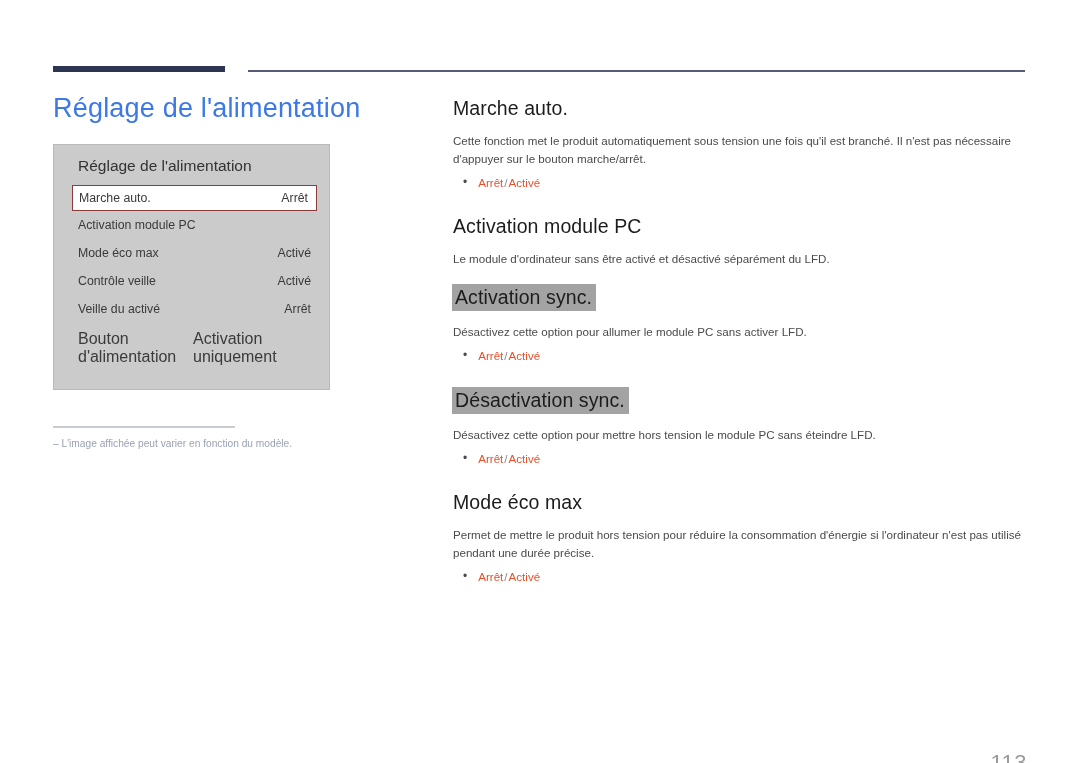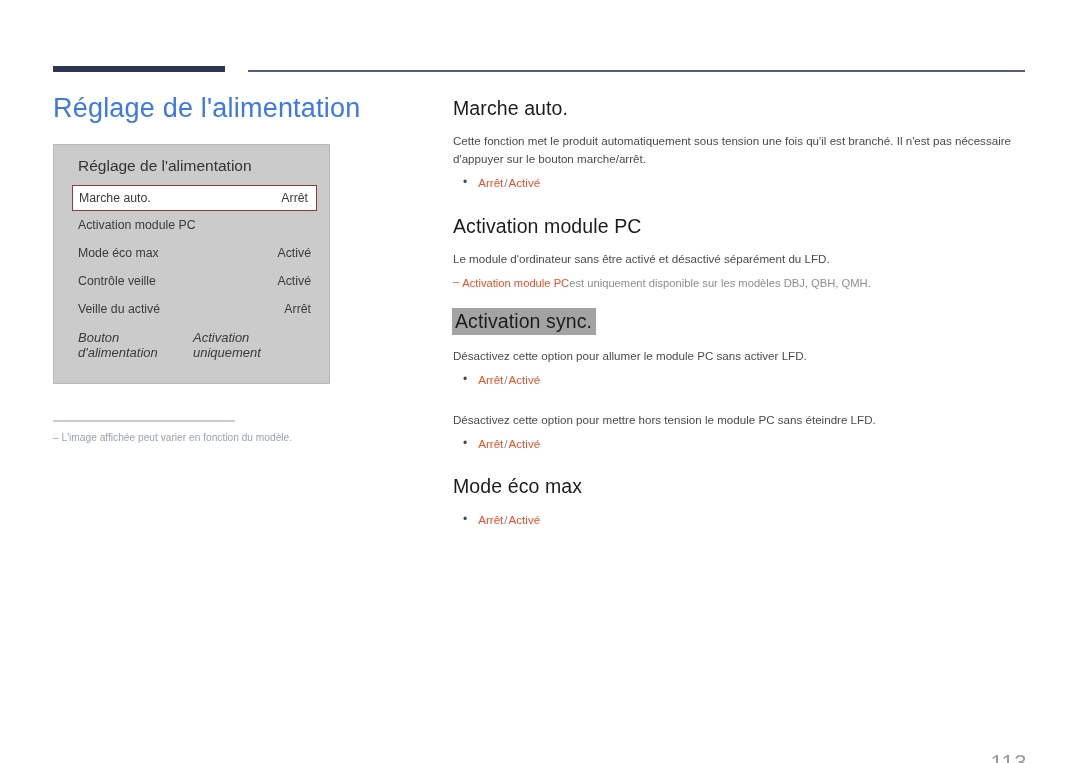--- a/index.html
+++ b/index.html
@@ -98,22 +98,21 @@
   .osd-row.selected {
     background: #ffffff;
     border: 1px solid #8c3a3a;
     margin: 0 12px 0 18px;
     padding: 5px 8px 5px 6px;
   }
   .osd-row .osd-value {
     color: #3a3a3a;
   }
   .osd-row.compact {
-    font-size: 13px;
-    font-style: italic;
+    font-size: 16px;
   }
 
   
   #footnote-wrap {
     margin-top: 36px;
     width: 234px;
   }
   #footnote-rule {
     width: 182px;
     height: 1.4px;
@@ -261,42 +260,41 @@
     <h2 class="sec-heading">Marche auto.</h2>
     <p class="body-text">Cette fonction met le produit automatiquement sous tension une fois qu'il est branché. Il n'est pas nécessaire d'appuyer sur le bouton marche/arrêt.</p>
     <div class="bullet-line">
       <span class="dot">•</span><span class="opt">Arrêt</span><span class="sep">/</span><span class="opt">Activé</span>
     </div>
   </div>
 
   <div class="sec-block tight">
     <h2 class="sec-heading">Activation module PC</h2>
     <p class="body-text">Le module d'ordinateur sans être activé et désactivé séparément du LFD.</p>
-    <p class="note-line">
-      <span class="note-dash">‒</span><span class="note-red">Activation module PC</span><span>est uniquement disponible sur les modèles DBJ, QBH, QMH.</span>
-    </p>
   </div>
 
   <div class="sec-block">
     <h2 class="sec-heading hl">Activation sync.</h2>
     <p class="body-text">Désactivez cette option pour allumer le module PC sans activer LFD.</p>
     <div class="bullet-line">
       <span class="dot">•</span><span class="opt">Arrêt</span><span class="sep">/</span><span class="opt">Activé</span>
     </div>
   </div>
 
   <div class="sec-block">
+    <h2 class="sec-heading hl">Désactivation sync.</h2>
     <p class="body-text">Désactivez cette option pour mettre hors tension le module PC sans éteindre LFD.</p>
     <div class="bullet-line">
       <span class="dot">•</span><span class="opt">Arrêt</span><span class="sep">/</span><span class="opt">Activé</span>
     </div>
   </div>
 
   <div class="sec-block">
     <h2 class="sec-heading">Mode éco max</h2>
+    <p class="body-text">Permet de mettre le produit hors tension pour réduire la consommation d'énergie si l'ordinateur n'est pas utilisé pendant une durée précise.</p>
     <div class="bullet-line">
       <span class="dot">•</span><span class="opt">Arrêt</span><span class="sep">/</span><span class="opt">Activé</span>
     </div>
   </div>
 
 </div>
 
 <div id="page-number">113</div>
 
 </body></html>

